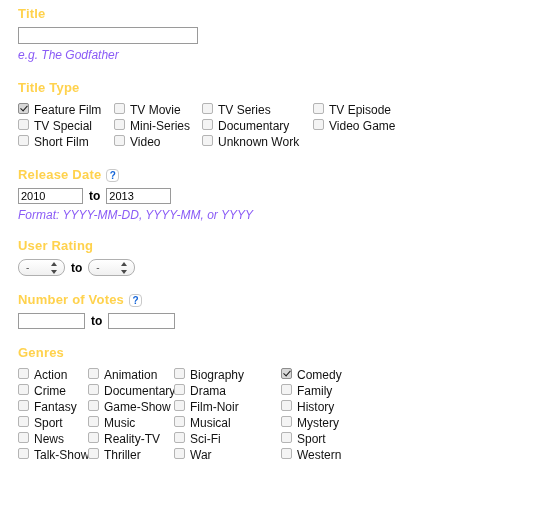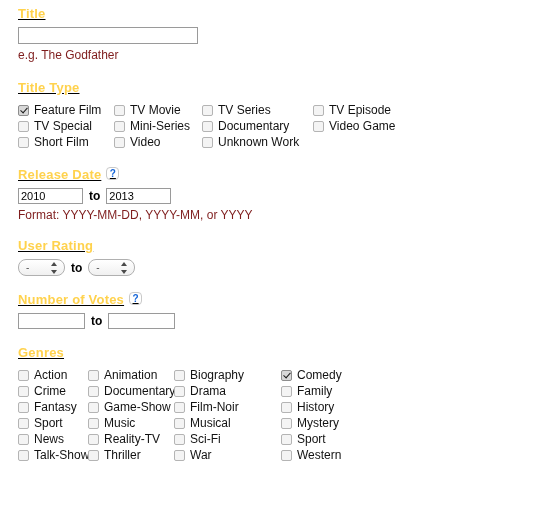--- a/index.html
+++ b/index.html
@@ -32,23 +32,22 @@
     color: #FFD24D;
     letter-spacing: 0.2px;
     margin: 0;
     padding: 0;
     display: inline-block;
     vertical-align: middle;
   }
 
   .heading-row {
     display: flex;
-    align-items: flex-start;
+    align-items: flex-end;
     gap: 5px;
-    text-decoration: underline;
   }
 
   
   .help-icon {
     display: inline-flex;
     align-items: center;
     justify-content: center;
     width: 13px;
     height: 13px;
     border: 1px solid #c9c9c9;
@@ -73,22 +72,23 @@
     color: #000;
     padding: 0 2px;
     box-sizing: border-box;
     outline: none;
   }
   .text-input.title { width: 180px; height: 17px; }
   .text-input.date  { width: 65px; }
   .text-input.votes { width: 67px; }
 
   .hint {
+    font-style: italic;
     font-size: 12px;
-    color: #7f1d1d;
+    color: #8b5cf6;
     font-family: "Liberation Sans", sans-serif;
   }
 
   .to-label {
     font-size: 12px;
     color: #000;
     font-family: "Liberation Sans", sans-serif;
     font-weight: bold;
   }
 
@@ -150,21 +150,21 @@
   }
   .cb-grid.title-type {
     grid-template-columns: 96px 88px 111px auto;
   }
   .cb-grid.genres {
     grid-template-columns: 70px 86px 107px auto;
   }
 
   .cb-item {
     display: flex;
-    align-items: center;
+    align-items: flex-start;
     gap: 5px;
     cursor: pointer;
     white-space: nowrap;
   }
 
   .cb-box {
     width: 11px;
     height: 11px;
     border: 1px solid #b4b4b4;
     border-radius: 2px;

